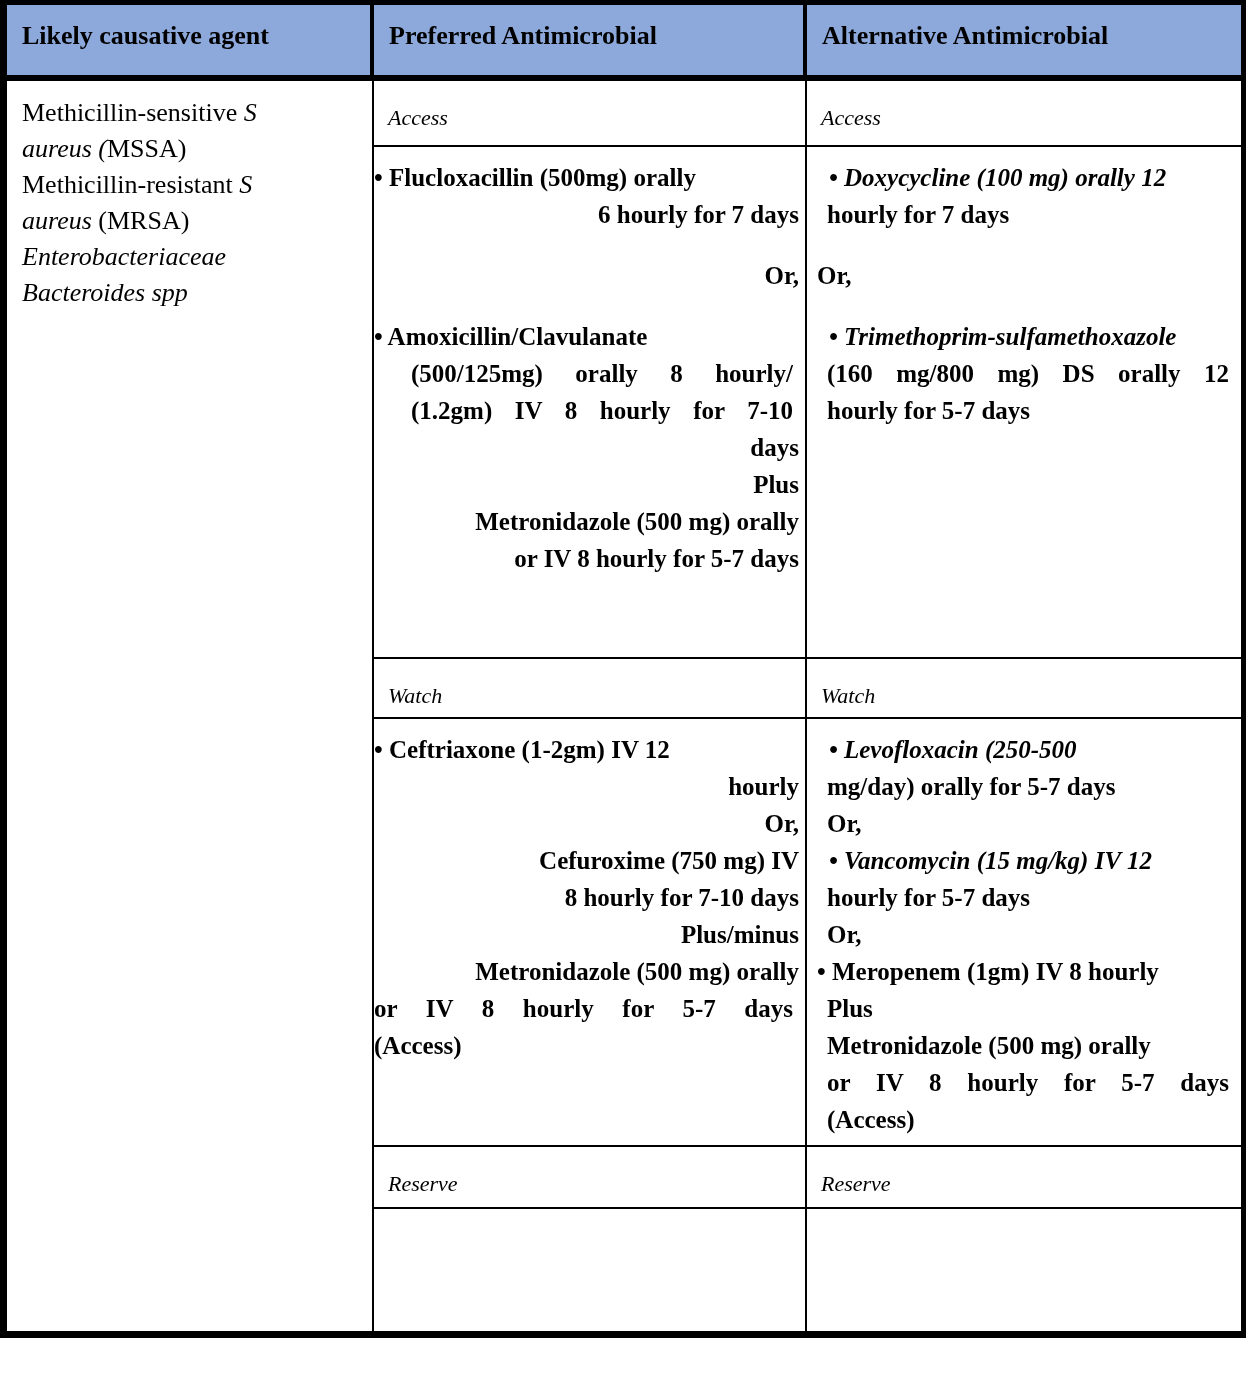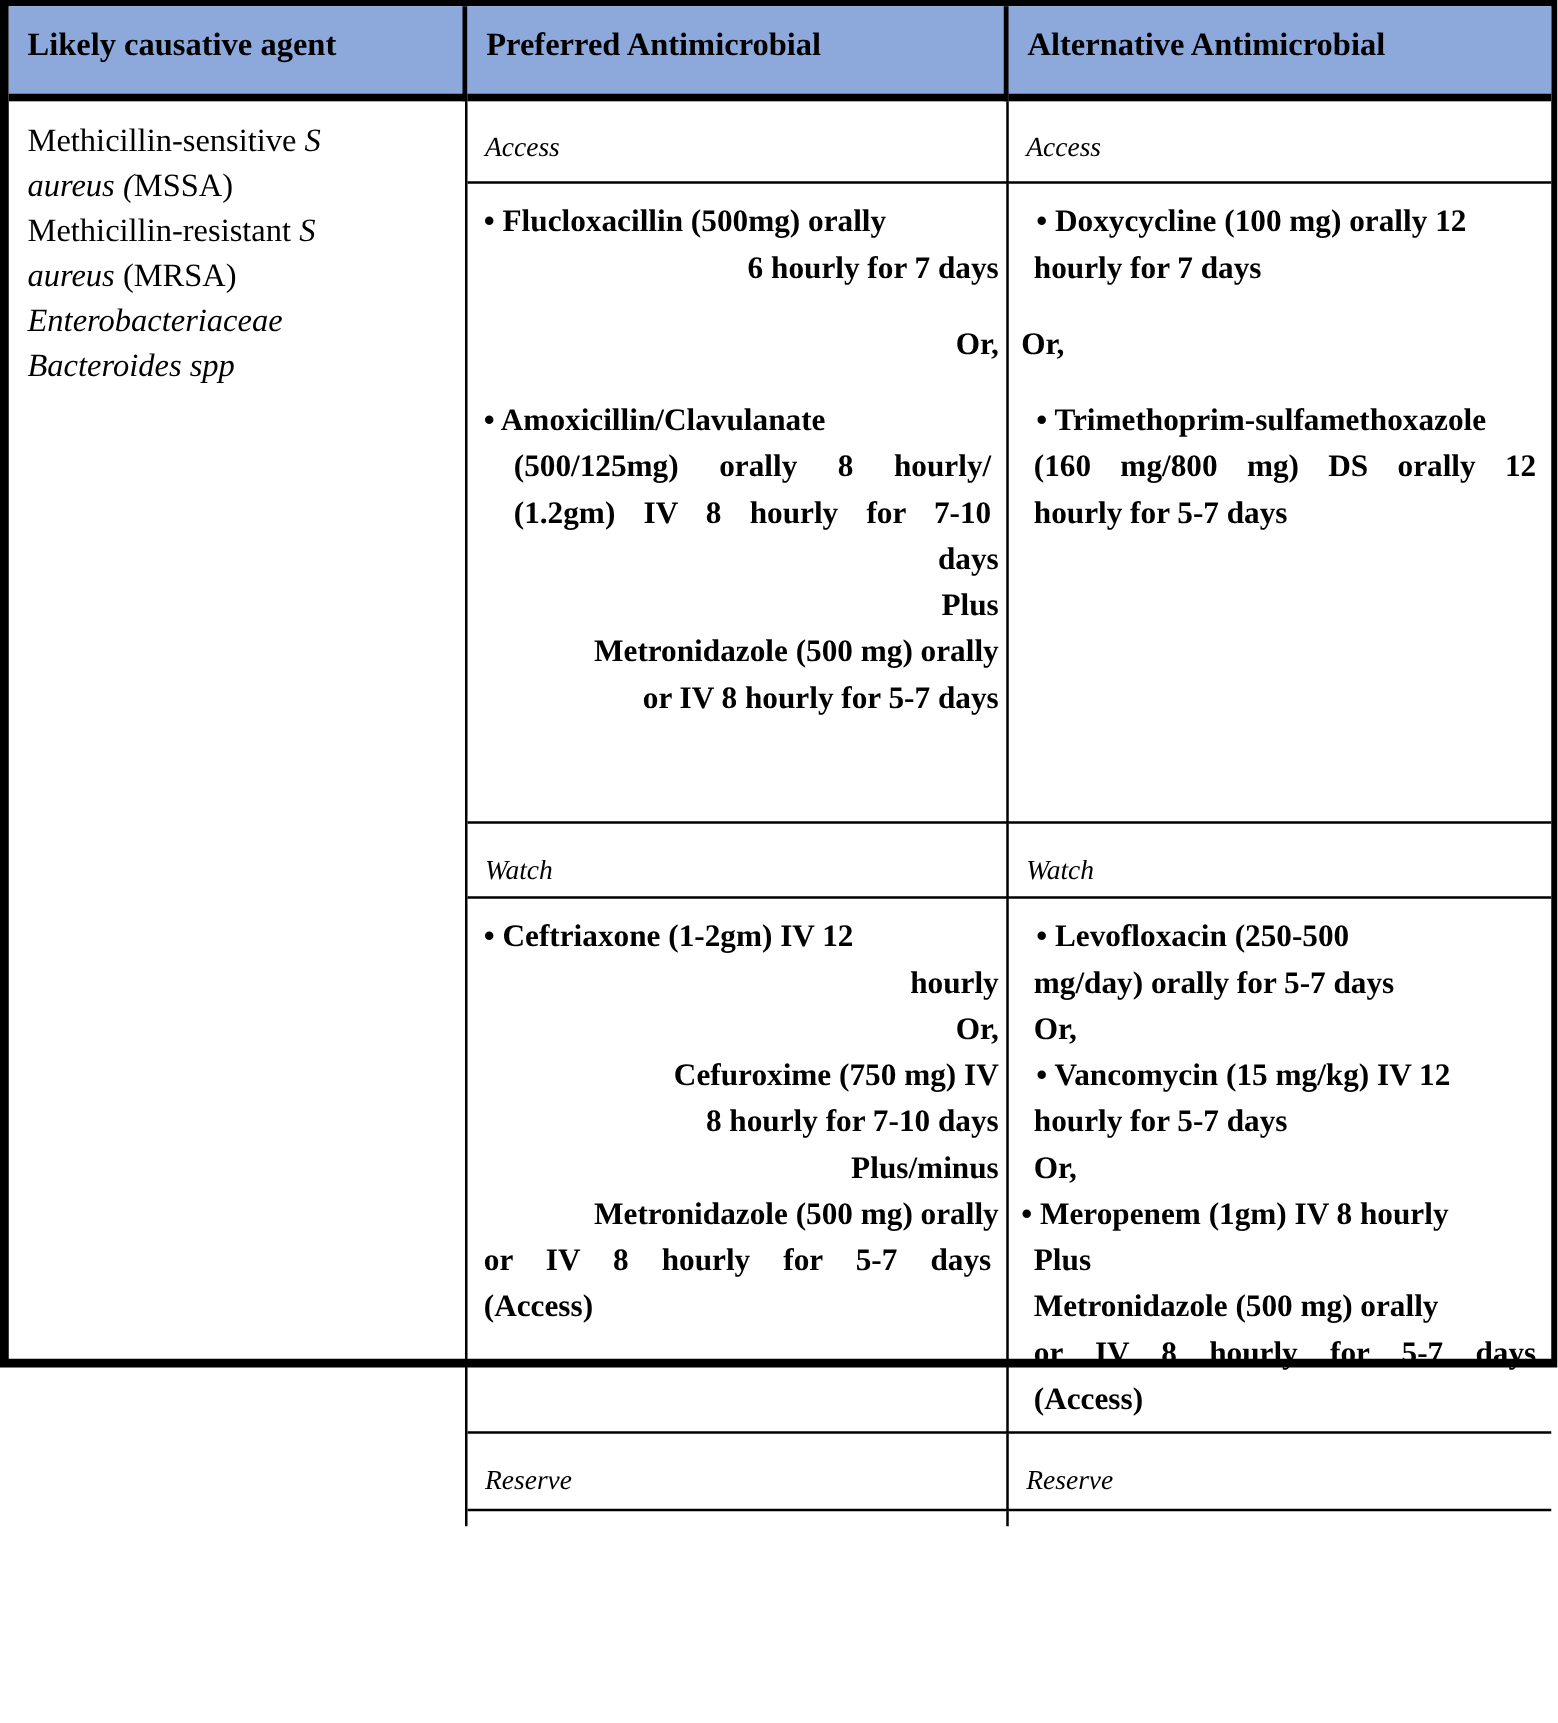--- a/index.html
+++ b/index.html
@@ -6,21 +6,21 @@
   * { margin: 0; padding: 0; box-sizing: border-box; }
   html, body { background: #ffffff; }
   body {
     font-family: "Liberation Serif", "DejaVu Serif", serif;
     color: var(--ink);
     width: 1246px;
   }
   .page { width: 1246px; height: 1378px; background: #ffffff; }
 
   .tbl {
-    width: 1246px; height: 1094px;
+    width: 1246px; height: 1338px;
     border-top: 5px solid var(--border);
     border-left: 7px solid var(--border);
     border-right: 5px solid var(--border);
     border-bottom: 7px solid var(--border);
     display: grid;
     grid-template-columns: 367px 433px 1fr;
     grid-template-rows: 76px 66px 512px 60px 428px 62px 1fr;
   }
 
   
@@ -62,25 +62,25 @@
     line-height: 37px;
     padding: 12px 6px 0 0;
   }
   .body-cell.last { border-bottom: none; }
   .tier.c2, .body-cell.c2 { border-right: 2px solid var(--border); }
 
   .ln { min-height: 37px; }
   .sp { height: 24px; }
 
   
-  .pcol .L1 { padding-left: 13px; }
+  .pcol .L1 { }
   .pcol .L2 { padding-left: 37px; text-align: right; }
   
   .acol .L0 { padding-left: 10px; }
-  .acol .L1 { padding-left: 22px; }
+  .acol .L1 { padding-left: 22px; font-style: italic; }
   .acol .L2 { padding-left: 20px; }
 
   .just { text-align: justify; text-align-last: justify; padding-right: 6px; }
 </style>
 </head>
 <body>
 
 <div class="page">
   <div class="tbl">
 

